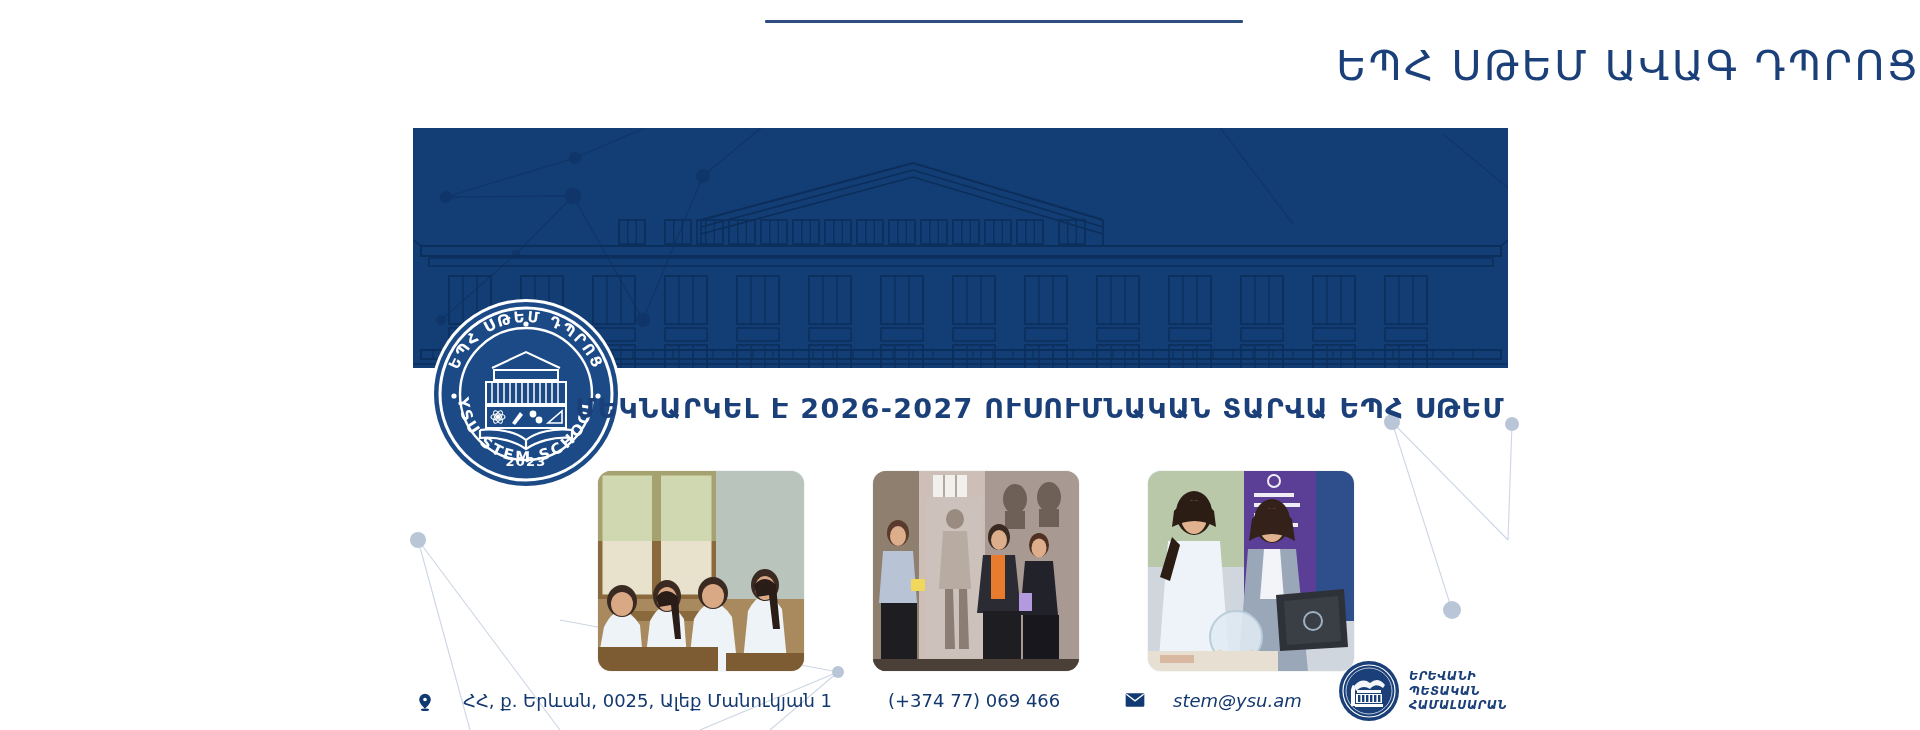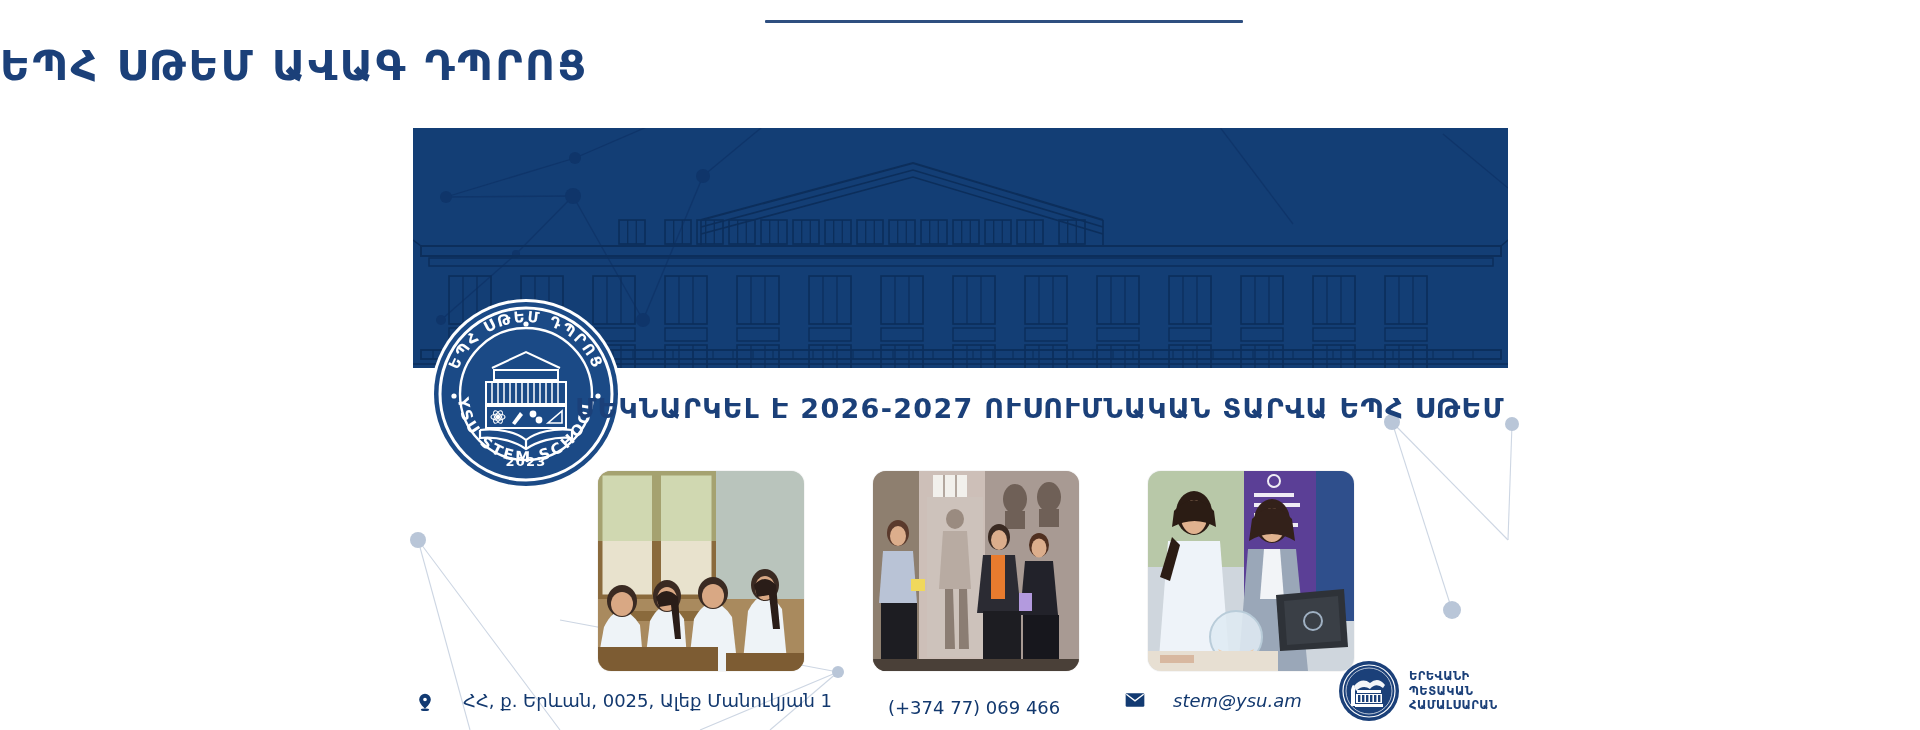--- a/index.html
+++ b/index.html
@@ -16,24 +16,24 @@
 
   
   .top-rule{
     position:absolute;left:765px;top:20px;width:478px;height:3px;
     background:#2e4f80;border-radius:1px;
   }
 
   
   .title{
     position:absolute;left:0;top:44px;width:1920px;
-    text-align:left;
+    text-align:right;
     color:#1b4079;
     font-size:41px;
-    font-weight:700;
+    font-weight:400;
     letter-spacing:2.5px;
     line-height:1.1;
     white-space:nowrap;
   }
 
   
   .banner{
     position:absolute;left:413px;top:128px;width:1095px;height:240px;
     background:#133e75;overflow:hidden;
   }
@@ -70,37 +70,37 @@
   
   .footer{
     position:absolute;left:0;top:690px;width:1920px;height:40px;
   }
   .contact{
     position:absolute;display:flex;align-items:center;gap:28px;
     color:#12386e;font-size:18px;font-weight:400;white-space:nowrap;
     top:0;
   }
   .c-addr{left:415px;}
-  .c-phone{left:888px;margin-top:7px;}
+  .c-phone{left:888px;}
   .c-mail{left:1125px;font-style:italic;}
   .ic{display:inline-block;width:20px;height:20px;flex:0 0 20px;
       position:relative;top:1px;color:#123a72;}
   .ic svg{display:block;}
 
   
   .ysu{
     position:absolute;left:1338px;top:655px;width:185px;height:72px;
     display:flex;align-items:center;gap:9px;
   }
   .ysu-mark{width:62px;height:62px;flex:0 0 62px;}
   .ysu-text{
     color:#1b4079;font-size:11.5px;font-weight:700;line-height:1.28;
     letter-spacing:.4px;text-transform:uppercase;
   }
-  .ysu-text span{display:block;}
+  .ysu-text span{display:block;font-style:italic;}
 </style>
 </head>
 <body>
 
 <div class="page">
 
   <svg class="net" viewBox="0 0 1920 730" preserveAspectRatio="none">
     <g stroke="#cdd6e3" stroke-width="1.1" fill="none">
       <line x1="418" y1="540" x2="560" y2="730"></line>
       <line x1="418" y1="540" x2="470" y2="730"></line>

